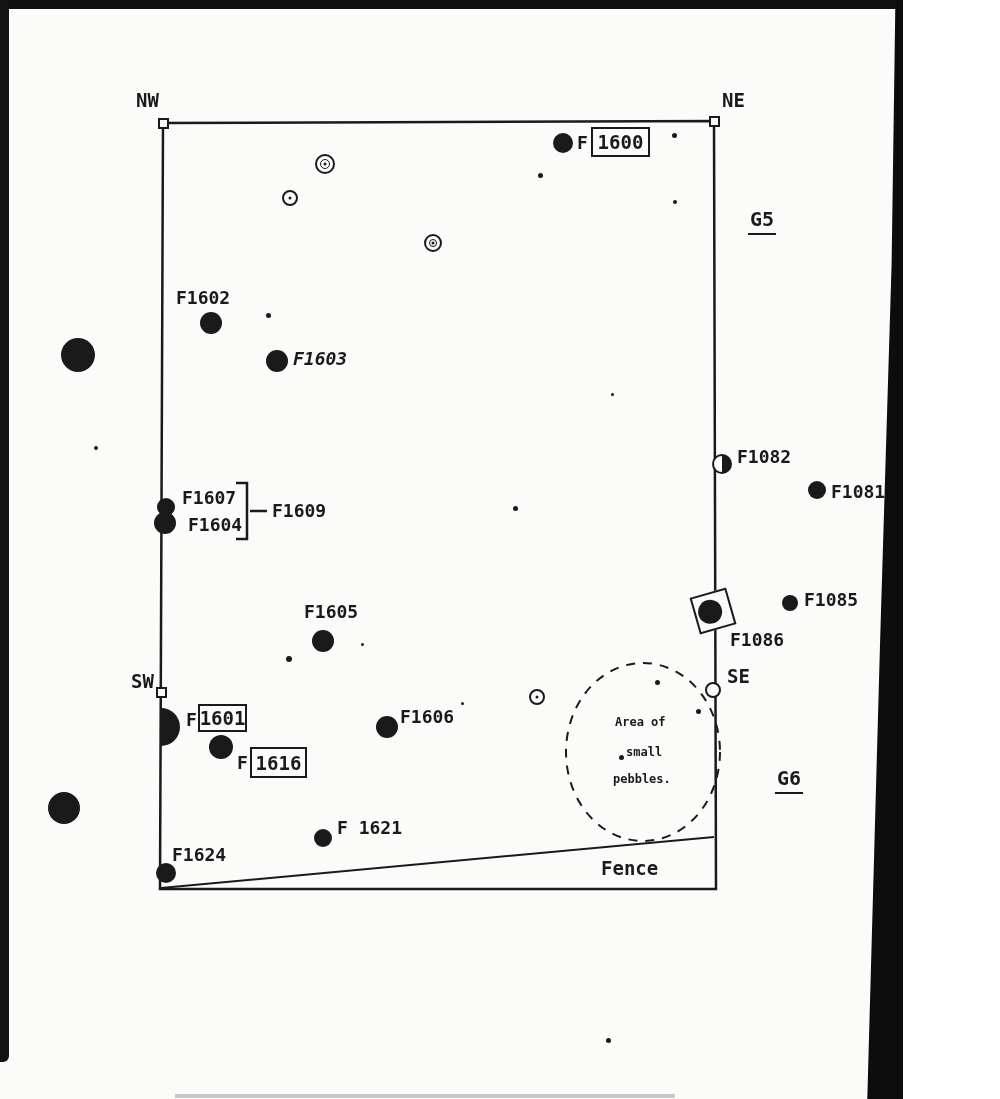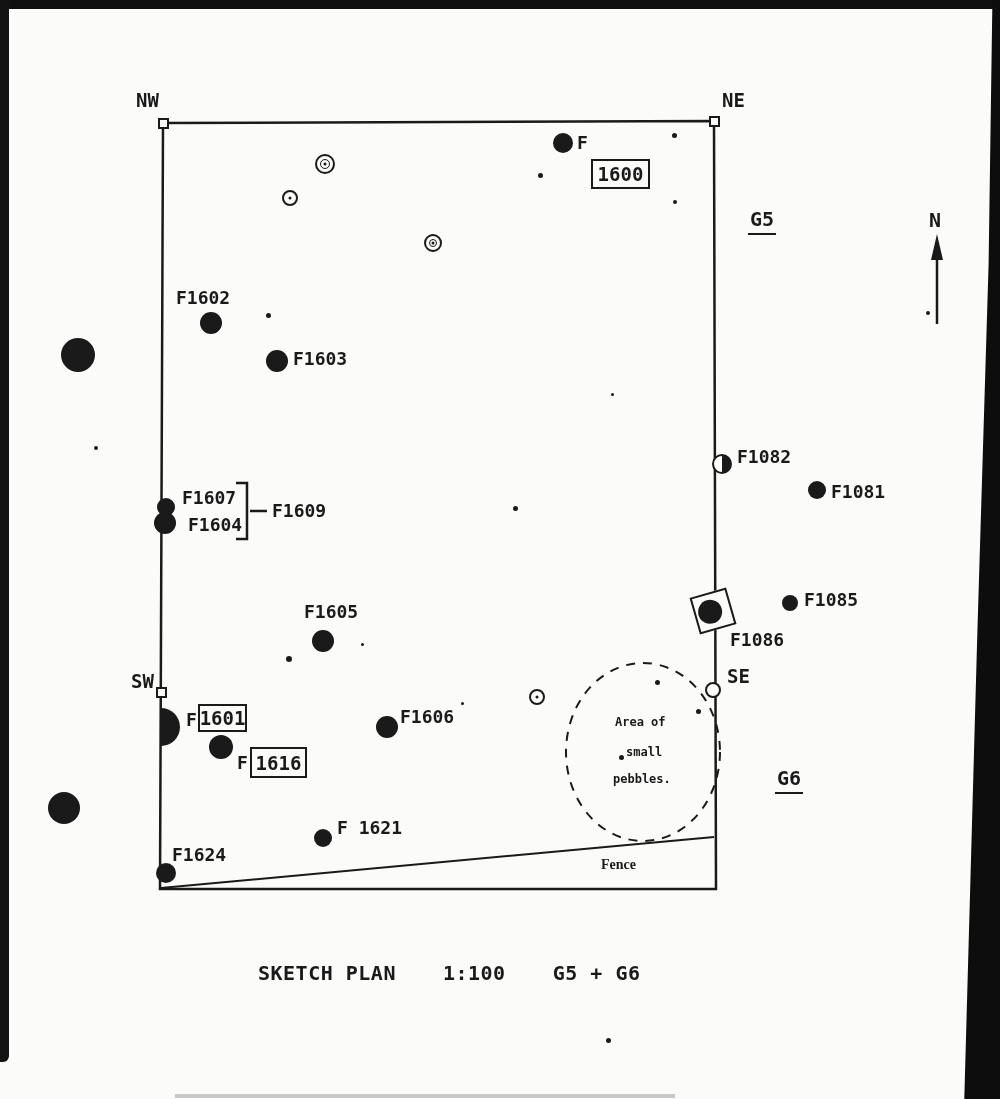--- a/index.html
+++ b/index.html
@@ -1,33 +1,33 @@
 <!DOCTYPE html>
 <html><head>
 <meta charset="utf-8">
 <style>
   html,body{margin:0;padding:0;}
-  #page{position:relative;width:1000px;height:1099px;background:#fbfbfa;overflow:hidden;
+  #page{position:relative;width:903px;height:1099px;background:#fbfbfa;overflow:hidden;
         font-family:"DejaVu Sans Mono", "Liberation Mono", monospace;color:#1a1a1a;}
   
   .scan-top{position:absolute;left:0;top:0;width:1000px;height:9px;background:#101010;}
   .scan-left{position:absolute;left:0;top:0;width:9px;height:1062px;background:#131313;border-bottom-right-radius:6px;}
   .scan-right{position:absolute;right:0;top:0;width:38px;height:1099px;background:#0d0d0d;
         clip-path:polygon(80% 0, 100% 0, 100% 100%, 6% 100%, 40% 58%, 70% 24%);}
   .scan-bottom{position:absolute;left:175px;top:1094px;width:500px;height:4px;background:#c9c9c9;}
   
   #plan-layer{position:absolute;inset:0;}
   svg.lines{position:absolute;left:0;top:0;}
   .lbl{position:absolute;white-space:nowrap;font-weight:600;font-size:18px;line-height:1.1;}
   .corner-lbl{font-size:19px;}
   .grid-lbl{position:absolute;font-size:20px;font-weight:700;border-bottom:2.5px solid #1a1a1a;padding:0 2px 2px 2px;}
   .g5{left:748px;top:207px;}
   .g6{left:742px;top:766px;margin-left:33px;}
   .north-lbl{position:absolute;left:929px;top:208px;font-size:20px;font-weight:700;}
-  .fence-lbl{position:absolute;left:601px;top:857px;font-size:14px;font-weight:600;font-family:Liberation Serif, serif;}
+  .fence-lbl{position:absolute;left:601px;top:857px;font-size:19px;font-weight:600;}
   .pebbles-line{position:absolute;font-size:12px;font-weight:600;}
   .peb1{left:615px;top:715px;}
   .peb2{left:626px;top:745px;}
   .peb3{left:613px;top:772px;}
   .caption{position:absolute;left:258px;top:961px;font-size:20px;font-weight:600;display:flex;gap:47px;letter-spacing:0.5px;}
   .mk{position:absolute;box-sizing:border-box;}
   .numbox{position:absolute;box-sizing:border-box;border:2.5px solid #1a1a1a;display:flex;
           align-items:center;justify-content:center;font-size:19px;font-weight:600;background:transparent;}
 </style>
 </head>
@@ -51,25 +51,25 @@
       <div class="mk" style="left: 157.5px; top: 117.5px; width: 11px; height: 11px; border: 2px solid rgb(26, 26, 26); background: rgb(251, 251, 250);"></div>
       <div class="lbl corner-lbl" style="left: 136px; top: 90px;">NW</div>
       <div class="mk" style="left: 708.5px; top: 115.5px; width: 11px; height: 11px; border: 2px solid rgb(26, 26, 26); background: rgb(251, 251, 250);"></div>
       <div class="lbl corner-lbl" style="left: 722px; top: 90px;">NE</div>
       <div class="mk" style="left: 155.5px; top: 686.5px; width: 11px; height: 11px; border: 2px solid rgb(26, 26, 26); background: rgb(251, 251, 250);"></div>
       <div class="lbl corner-lbl" style="left: 131px; top: 671px;">SW</div>
       <div class="mk" style="left: 705px; top: 682px; width: 16px; height: 16px; border-radius: 50%; border: 2px solid rgb(26, 26, 26); background: rgb(251, 251, 250);"></div>
       <div class="lbl corner-lbl" style="left: 727px; top: 666px;">SE</div>
       <div class="mk" style="left: 553px; top: 133px; width: 20px; height: 20px; border-radius: 50%; background: rgb(26, 26, 26);"></div>
       <div class="lbl" style="left: 577px; top: 133px;">F</div>
-      <div class="numbox" style="left: 591px; top: 127px; width: 59px; height: 30px; margin-top: 32px;">1600</div>
+      <div class="numbox" style="left: 591px; top: 127px; width: 59px; height: 30px;">1600</div>
       <div class="mk" style="left: 200px; top: 312px; width: 22px; height: 22px; border-radius: 50%; background: rgb(26, 26, 26);"></div>
       <div class="lbl" style="left: 176px; top: 288px; text-align: center;">F1602</div>
       <div class="mk" style="left: 266px; top: 350px; width: 22px; height: 22px; border-radius: 50%; background: rgb(26, 26, 26);"></div>
-      <div class="lbl" style="left: 293px; top: 349px;">F1603</div>
+      <div class="lbl" style="left: 293px; top: 349px; font-style: italic;">F1603</div>
       <div class="mk" style="left: 157px; top: 498px; width: 18px; height: 18px; border-radius: 50%; background: rgb(26, 26, 26);"></div>
       <div class="lbl" style="left: 182px; top: 488px;">F1607</div>
       <div class="mk" style="left: 154px; top: 512px; width: 22px; height: 22px; border-radius: 50%; background: rgb(26, 26, 26);"></div>
       <div class="lbl" style="left: 188px; top: 515px;">F1604</div>
       <div class="lbl" style="left: 272px; top: 501px;">F1609</div>
       <div class="mk" style="left: 312px; top: 630px; width: 22px; height: 22px; border-radius: 50%; background: rgb(26, 26, 26);"></div>
       <div class="lbl" style="left: 304px; top: 602px;">F1605</div>
       <div class="mk" style="left: 376px; top: 716px; width: 22px; height: 22px; border-radius: 50%; background: rgb(26, 26, 26);"></div>
       <div class="lbl" style="left: 400px; top: 707px;">F1606</div>
       <div class="mk" style="left: 161px; top: 708px; width: 19px; height: 38px; border-radius: 0px 19px 19px 0px; background: rgb(26, 26, 26);"></div>
@@ -127,18 +127,13 @@
 
   <div class="grid-lbl g5">G5</div>
   <div class="grid-lbl g6">G6</div>
   <div class="north-lbl">N</div>
   <div class="fence-lbl">Fence</div>
 
   <div class="pebbles-line peb1">Area of</div>
   <div class="pebbles-line peb2">small</div>
   <div class="pebbles-line peb3">pebbles.</div>
 
-  <div class="caption">
-    <span>SKETCH PLAN</span>
-    <span>1:100</span>
-    <span>G5 + G6</span>
-  </div>
 </div>
 
 </body></html>

